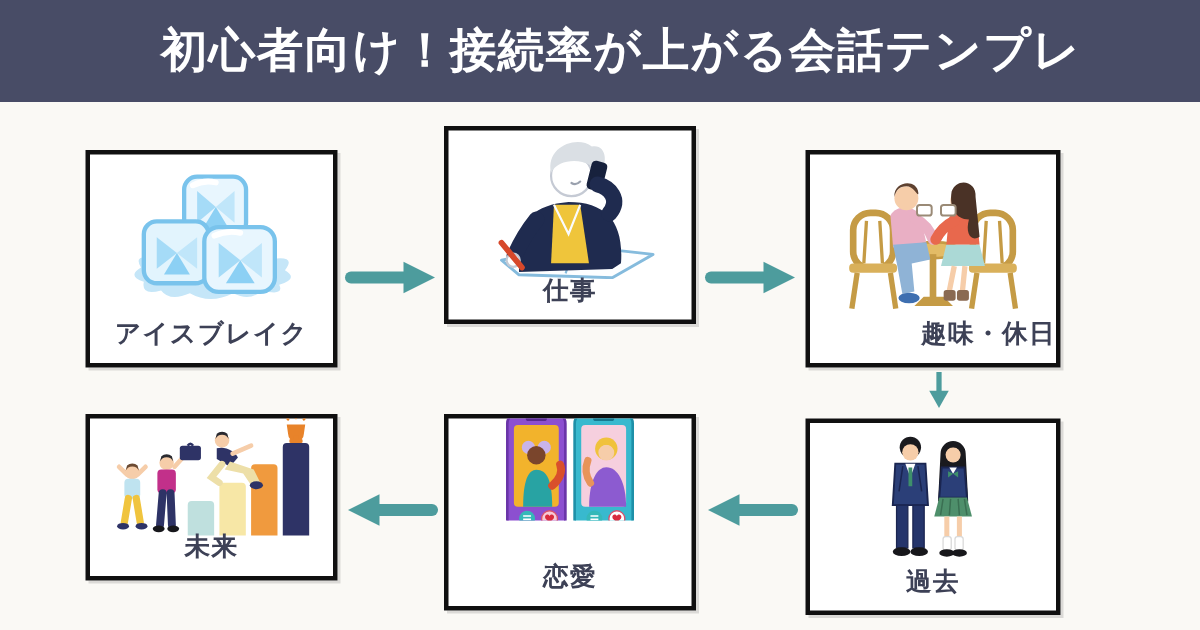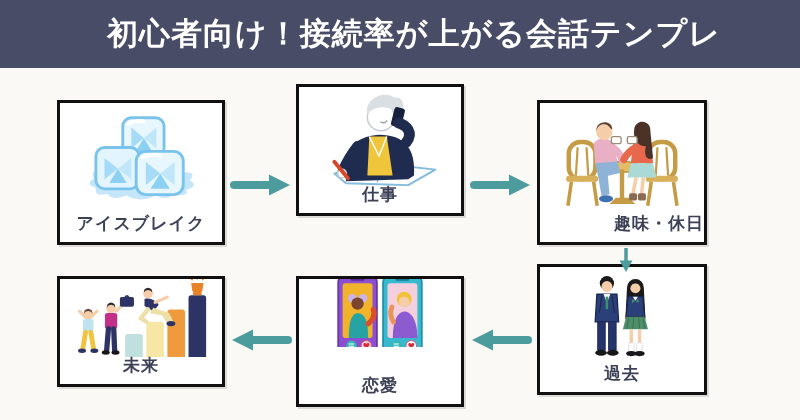--- a/index.html
+++ b/index.html
@@ -30,21 +30,21 @@
   .step-label {
     font-weight:bold; color:var(--label-color,#3D4156);
     font-size:17px; line-height:1; padding-bottom:10px; letter-spacing:1px;
     white-space:nowrap;
   }
   .arrow { position:absolute; color:var(--arrow,#4D9C9D); }
   
   #box-icebreak { left:57px;  top:100px; width:168px; height:145px; }
   #box-work     { left:296px; top:84px; width:168px; height:132px; }
   #box-hobby    { left:537px; top:100px; width:170px; height:145px;align-items:flex-end; }
-  #box-past     { left:537px; top:264px; width:170px; height:131px; }
+  #box-past     { left:537px; top:279px; width:170px; height:131px; }
   #box-love     { left:296px; top:276px; width:168px; height:131px;gap:30px; }
   #box-future   { left:57px;  top:276px; width:168px; height:111px; }
   
   #arrow-1 { left:229px; top:172px; }
   #arrow-2 { left:469px; top:172px; }
   #arrow-3 { left:617px; top:246px; }
   #arrow-4 { left:469px; top:327px; }
   #arrow-5 { left:229px; top:327px; }
 </style>
 </head>

